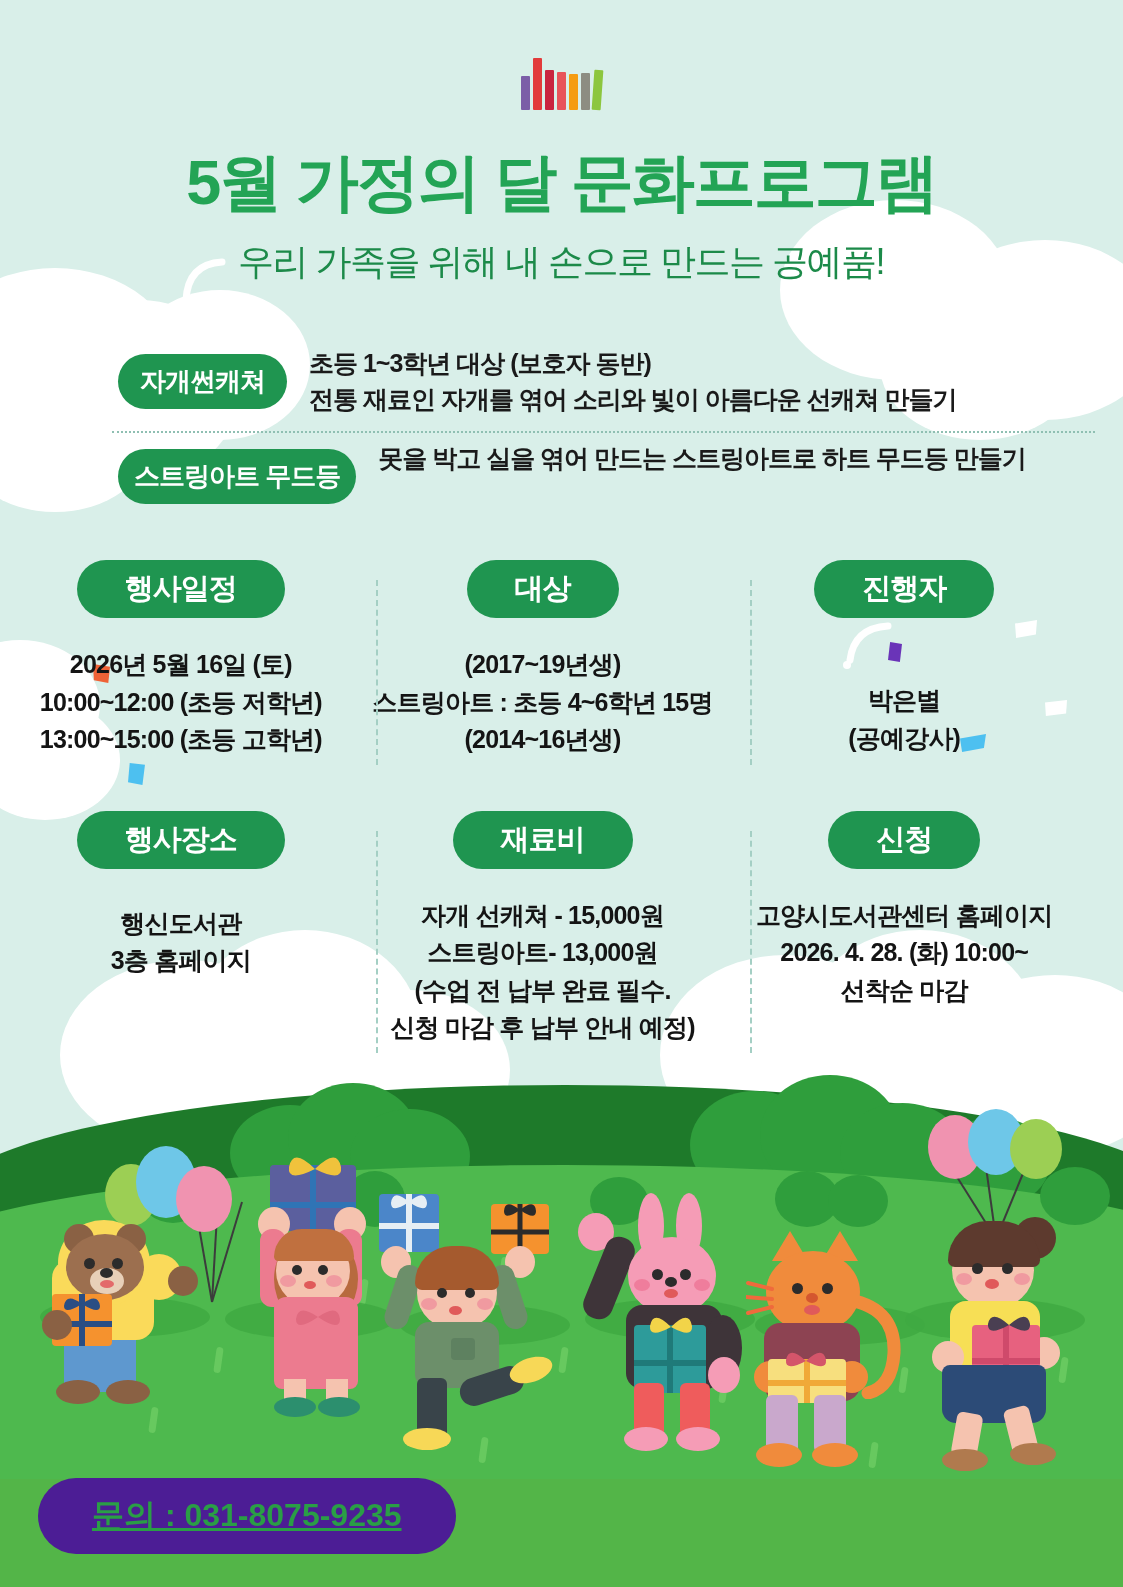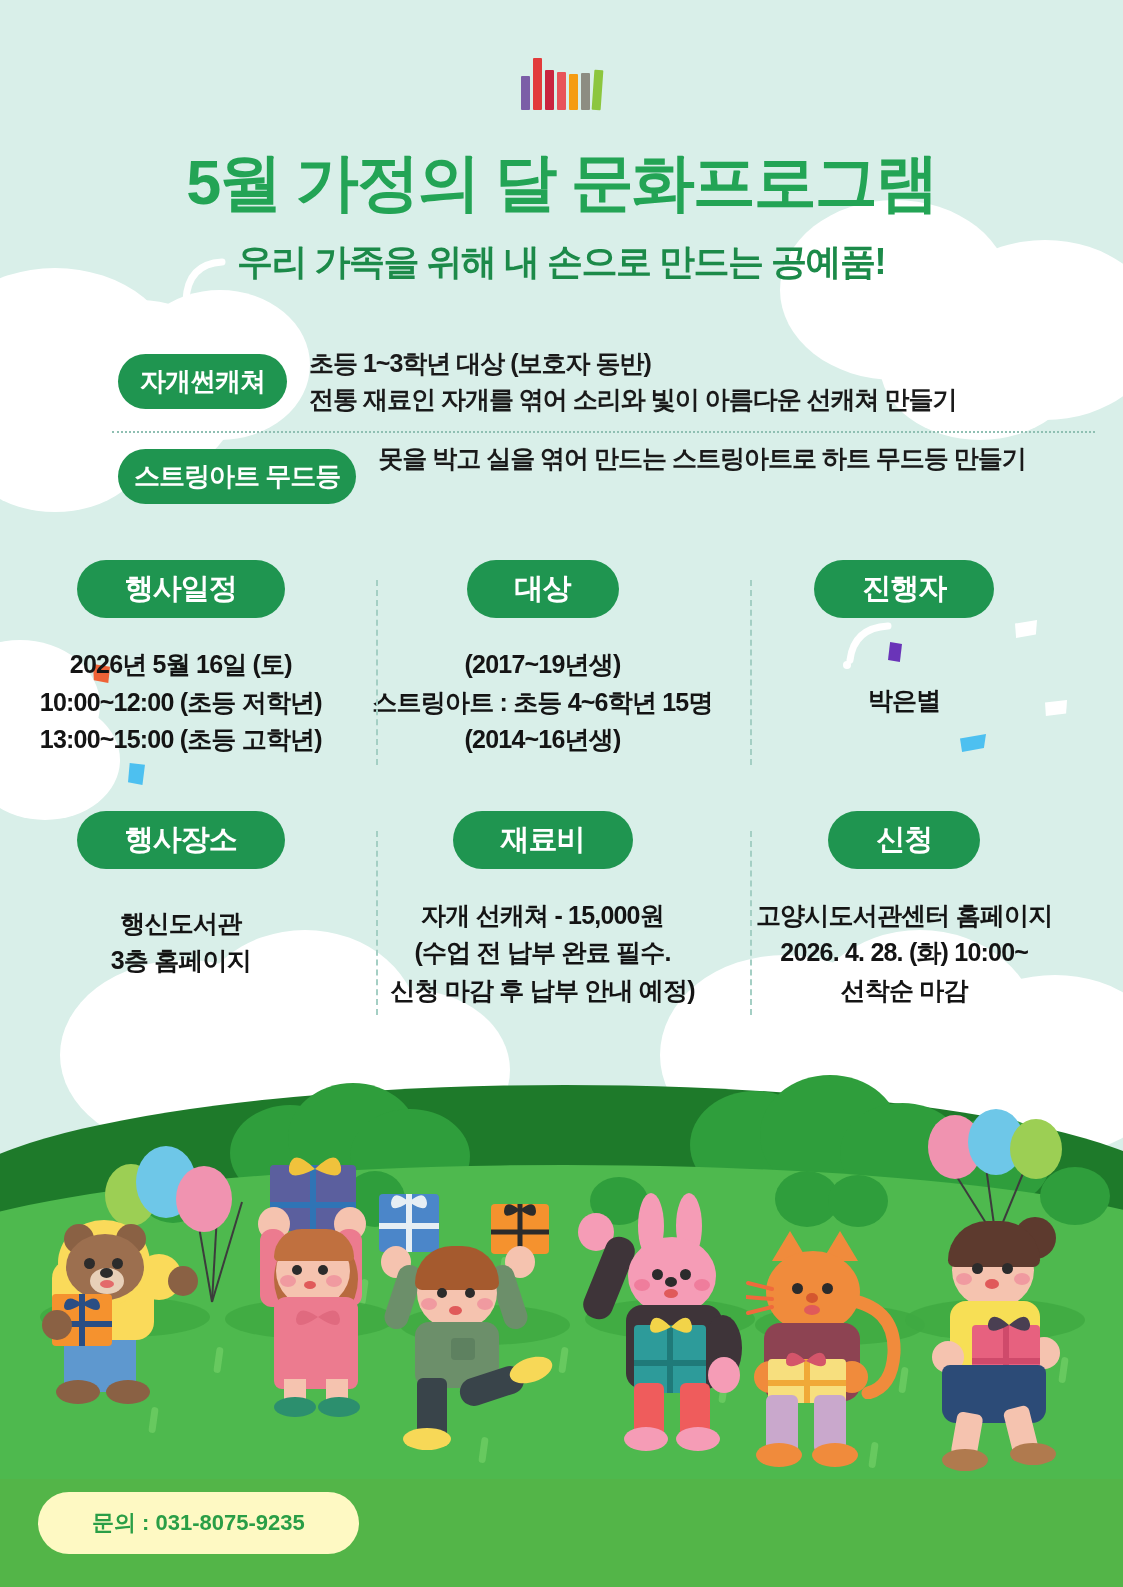--- a/index.html
+++ b/index.html
@@ -25,21 +25,21 @@
   .logo-text { font-size:33px; font-weight:bold; color:#1d1d1d; letter-spacing:-1px; white-space:nowrap; }
 
   
   .title-main {
     position:absolute; top:140px; left:0; width:1123px; text-align:center;
     font-size:63px; font-weight:bold; color:#23a455; letter-spacing:-2px;
     z-index:5;
   }
   .title-sub {
     position:absolute; top:238px; left:0; width:1122px; text-align:center;
-    font-size:36px; font-weight:bold; color:#1c8a49; letter-spacing:-1.5px;
+    font-size:36px; font-weight:normal; color:#1c8a49; letter-spacing:-1.5px;
     z-index:5;
   }
 
   
   .programs { position:absolute; top:345px; left:0; width:1123px; z-index:6; }
   .prog-row { display:flex; align-items:flex-start; padding:0 60px 0 118px; position:relative; }
   .prog-row + .prog-row { margin-top:22px; }
   .prog-badge {
     flex:0 0 auto; background:#1f9550; color:#fff; border-radius:40px;
     font-size:26px; font-weight:bold; padding:10px 22px; letter-spacing:-1px;
@@ -77,22 +77,22 @@
   .shadow { position:absolute; background:#3fa942; border-radius:50%; opacity:.85; }
 
   
   .char { position:absolute; }
   .pt { position:absolute; }
   .rnd { border-radius:50%; }
 
   
   .contact {
     position:absolute; left:38px; bottom:33px; z-index:9;
-    background:#fef9c3; border-radius:40px; padding:16px 54px;
-    font-size:22px; font-weight:bold; color:#2a9e46; letter-spacing:0px;
+    background:#4c1d95; border-radius:40px; padding:16px 54px;
+    font-size:32px; font-weight:bold; color:#2a9e46; letter-spacing:0px;text-decoration:underline;
   }
   .footer-band { position:absolute; left:0; bottom:0; width:1123px; height:108px; background:#53b548; z-index:4;}
 </style>
 </head>
 <body>
 
 <div class="poster">
 
   <div class="cloud" style="left:-70px; top:268px; width:250px; height:200px;"></div>
   <div class="cloud" style="left:40px; top:300px; width:200px; height:180px;"></div>
@@ -186,40 +186,42 @@
           <div>(2017~19년생)</div>
           <div>스트링아트 : 초등 4~6학년 15명</div>
           <div>(2014~16년생)</div>
         </div>
       </div>
 
       <div class="info-col">
         <div class="info-head">진행자</div>
         <div class="info-body" style="margin-top:64px;">
           <div>박은별</div>
+          <div>(공예강사)</div>
         </div>
       </div>
     </div>
 
     <div class="info-row second">
       <div class="vdivider v1"></div>
       <div class="vdivider v2"></div>
 
       <div class="info-col">
         <div class="info-head">행사장소</div>
         <div class="info-body" style="margin-top:36px;">
           <div>행신도서관</div>
           <div>3층 홈페이지</div>
         </div>
       </div>
 
       <div class="info-col">
         <div class="info-head">재료비</div>
         <div class="info-body">
           <div>자개 선캐쳐 - 15,000원</div>
+          <div>스트링아트- 13,000원</div>
           <div>(수업 전 납부 완료 필수.</div>
           <div>신청 마감 후 납부 안내 예정)</div>
         </div>
       </div>
 
       <div class="info-col">
         <div class="info-head">신청</div>
         <div class="info-body">
           <div>고양시도서관센터 홈페이지</div>
           <div>2026. 4. 28. (화) 10:00~</div>

